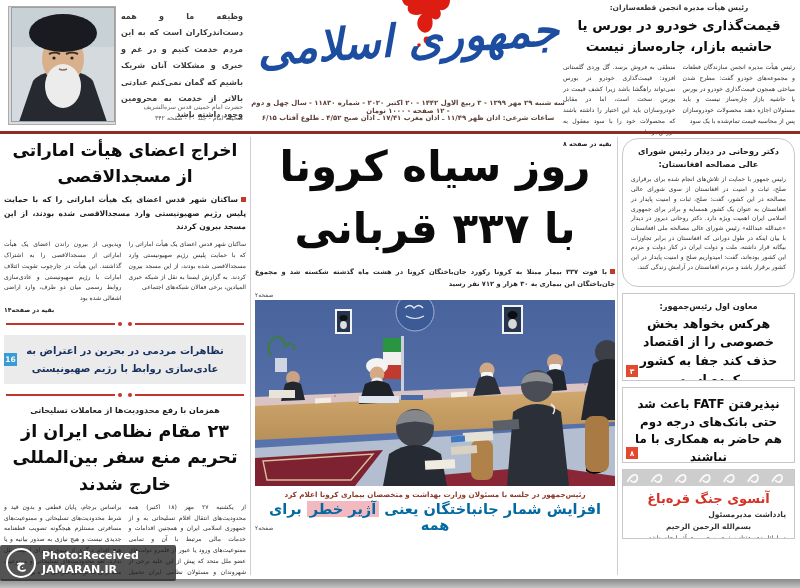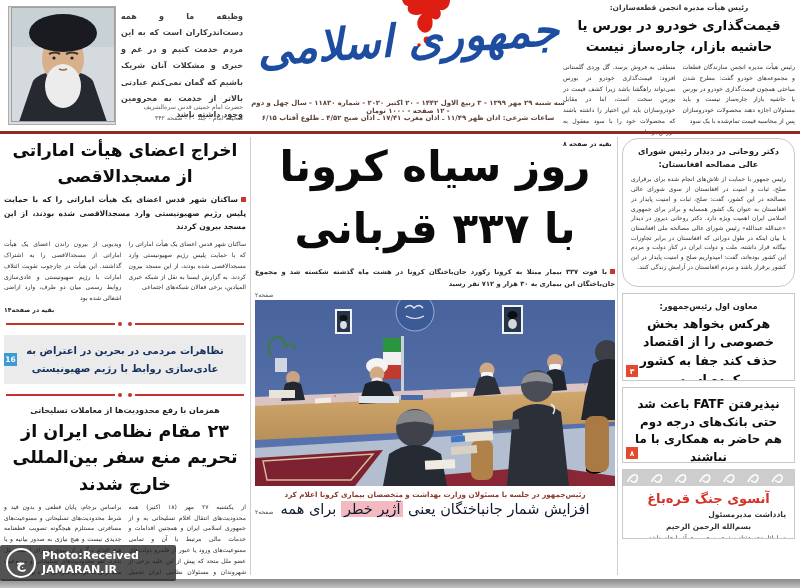--- a/index.html
+++ b/index.html
@@ -41,21 +41,21 @@
   .sanc-headline{font-size:17.5px;font-weight:bold;text-align:center;line-height:1.5;color:#0d0d0d;margin:3px 0 5px;}
   
   .centercol{position:absolute;left:255px;top:136px;width:360px;}
   .mainhl{font-size:42px;font-weight:bold;text-align:center;line-height:1.48;color:#0b0b0b;letter-spacing:-1px;}
   .bullets{display:flex;gap:12px;margin-top:6px;}
   .bullets > div{flex:1;font-size:6.7px;line-height:1.8;text-align:justify;font-weight:bold;color:#2a2a2a;}
   .pagenote{font-size:6px;color:#444;text-align:left;margin:1px 0 2px;}
   .photo-wrap{position:relative;width:360px;height:186px;margin-top:2px;}
   .caption{margin-top:4px;text-align:center;position:relative;}
   .caption .kicker{font-size:7.2px;font-weight:bold;color:#8c3b2c;}
-  .caption .hl{font-size:14.5px;font-weight:normal;color:#0f172a;margin-top:2px;}
+  .caption .hl{font-size:14.5px;font-weight:bold;color:#0369a1;margin-top:2px;}
   .hilite{background:#f2b9c0;padding:0 3px;}
   .caption .pn{position:absolute;left:0;bottom:2px;font-size:6px;color:#444;}
   
   .rightcol{position:absolute;left:622px;top:138px;width:173px;}
   .box{position:relative;border:1px solid #c8c8c8;background:#fff;margin-bottom:6px;padding:6px 8px;overflow:hidden;box-sizing:border-box;}
   .box .kicker{font-size:8.2px;font-weight:bold;text-align:center;line-height:1.55;color:#222;}
   .box .hl{font-size:12.5px;font-weight:bold;text-align:center;line-height:1.5;color:#0d0d0d;margin-top:2px;}
   .box .body{font-size:6px;line-height:1.62;text-align:justify;color:#2e2e2e;margin-top:4px;}
   .badge-red{position:absolute;left:3px;bottom:3px;width:12px;height:12px;background:#e2492f;color:#fff;font-size:7.5px;font-weight:bold;display:flex;align-items:center;justify-content:center;}
   .band{height:16px;background:#cdcdcd;margin:-6px -8px 5px;}

